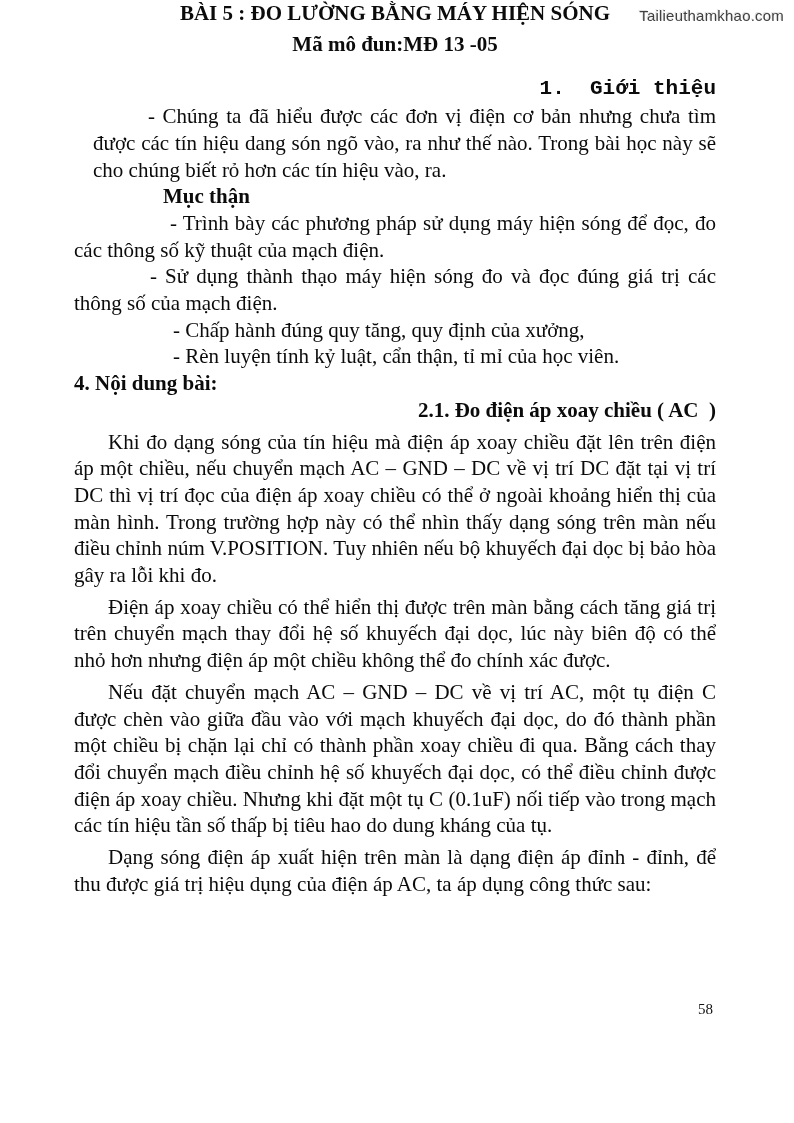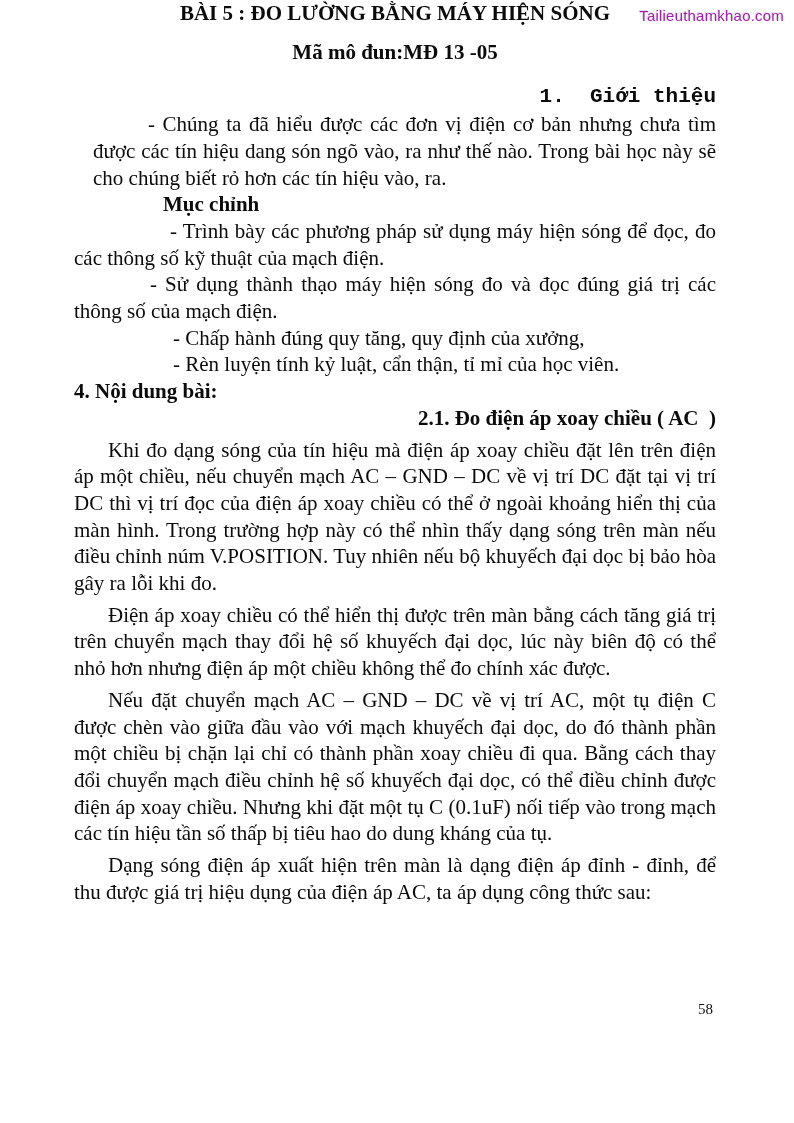--- a/index.html
+++ b/index.html
@@ -15,21 +15,21 @@
     overflow: hidden;
     font-family: "Liberation Serif", "DejaVu Serif", serif;
     color: #0b0b0b;
   }
   .watermark {
     position: absolute;
     top: 7px;
     right: 10px;
     font-family: "Liberation Sans", "DejaVu Sans", sans-serif;
     font-size: 15px;
-    color: #a21caf;
+    color: #404040;
     text-shadow: 1px 1px 0 #ffffff, -1px -1px 0 #e2e2e2;
     letter-spacing: 0.2px;
   }
   .content {
     position: absolute;
     left: 74px;
     top: 0;
     width: 642px;
     font-size: 21px;
     line-height: 26.7px;
@@ -96,27 +96,27 @@
 <body>
 
 <div class="page">
 
   <div class="watermark">Tailieuthamkhao.com</div>
 
   <div class="content">
 
     <h1 class="title-block">BÀI 5 : ĐO LƯỜNG BẰNG MÁY HIỆN SÓNG</h1>
 
-    <h2 class="title-block" style="margin-top:12px;">Mã mô đun:MĐ 13 -05</h2>
+    <h2 class="title-block" style="margin-top:4px;">Mã mô đun:MĐ 13 -05</h2>
 
     <h3 class="h-intro">1.  Giới thiệu</h3>
 
     <p class="p-intro">- Chúng ta đã hiểu được các đơn  vị điện cơ bản nhưng chưa tìm được các tín hiệu dang són ngõ vào, ra như thế  nào. Trong bài học này sẽ cho chúng biết rỏ hơn các tín hiệu vào, ra.</p>
 
-    <h3 class="h-muctieu">Mục chỉnh</h3>
+    <h3 class="h-muctieu">Mục thận</h3>
 
     <p class="obj0">-  Trình bày các phương pháp sử dụng máy hiện sóng để đọc, đo các thông số kỹ thuật của mạch điện.</p>
 
     <p class="obj1">- Sử dụng thành thạo máy hiện sóng đo và đọc đúng giá trị các thông số của mạch điện.</p>
 
     <p class="obj2">- Chấp hành đúng quy tăng, quy định của xưởng,</p>
 
     <p class="obj3">- Rèn luyện tính kỷ luật, cẩn thận, tỉ mỉ của học viên.</p>
 
     <h3 class="h-s2">4. Nội dung bài:</h3>

